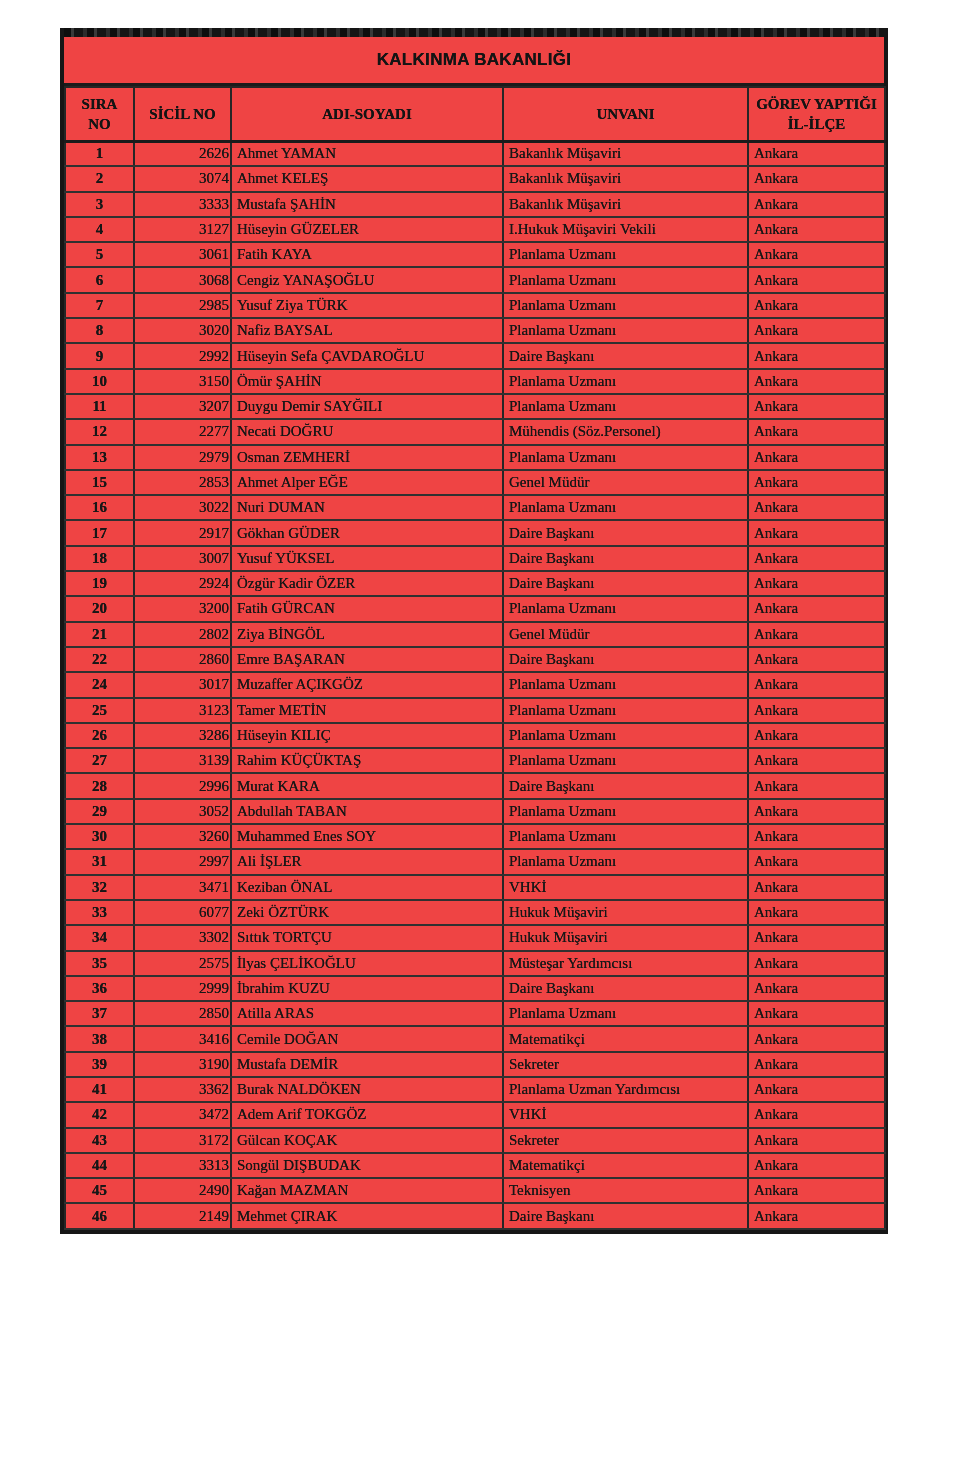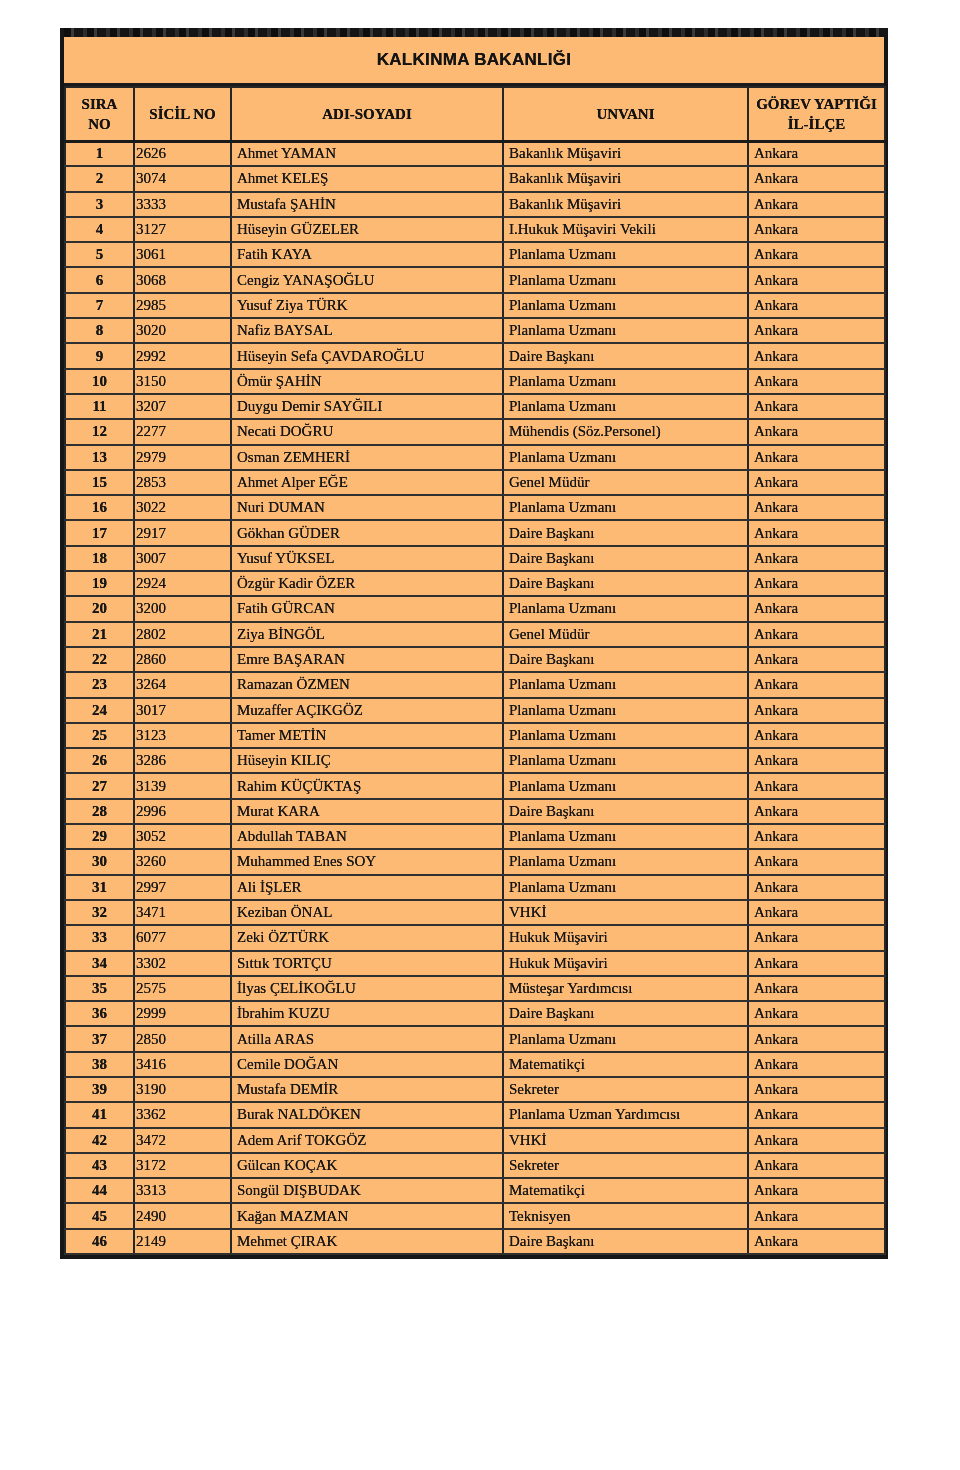--- a/index.html
+++ b/index.html
@@ -16,21 +16,21 @@
     background: #ffffff;
     overflow: hidden;
   }
   .doc-table {
     position: absolute;
     left: 60px; top: 28px;
     width: 828px;
     border-left: 4px solid #161616;
     border-right: 4px solid #161616;
     border-bottom: 4px solid #161616;
-    background: #fdba74;
+    background: #ef4444;
   }
   
   .scan-edge {
     height: 9px;
     background-image: repeating-linear-gradient(90deg,
       #0e0e0e 0 7px, #3a3a3a 7px 10px, #151515 10px 19px, #2c2c2c 19px 23px);
   }
   .title-row {
     height: 49px;
     display: flex;
@@ -75,21 +75,21 @@
   tbody td {
     height: 25.3px;
     font-size: 15px;
     vertical-align: middle;
     color: #171717;
     text-shadow: 0 0 0.35px #171717;
     border-top-color: #303030;
     border-bottom-color: #303030;
   }
   tbody td.c0 { text-align: center; font-weight: bold; }
-  tbody td.c1 { text-align: left; }
+  tbody td.c1 { text-align: right; }
   tbody td.c2, tbody td.c3, tbody td.c4 { text-align: left; padding-left: 5px; }
 </style>
 </head>
 <body>
 
 <div class="page">
   <div class="doc-table">
     <div class="scan-edge"></div>
     <div class="title-row">KALKINMA BAKANLIĞI</div>
     <table>
@@ -253,27 +253,20 @@
             <td class="c4">Ankara</td>
           </tr>
           <tr>
             <td class="c0">22</td>
             <td class="c1">2860</td>
             <td class="c2">Emre BAŞARAN</td>
             <td class="c3">Daire Başkanı</td>
             <td class="c4">Ankara</td>
           </tr>
           <tr>
-            <td class="c0">23</td>
-            <td class="c1">3264</td>
-            <td class="c2">Ramazan ÖZMEN</td>
-            <td class="c3">Planlama Uzmanı</td>
-            <td class="c4">Ankara</td>
-          </tr>
-          <tr>
             <td class="c0">24</td>
             <td class="c1">3017</td>
             <td class="c2">Muzaffer AÇIKGÖZ</td>
             <td class="c3">Planlama Uzmanı</td>
             <td class="c4">Ankara</td>
           </tr>
           <tr>
             <td class="c0">25</td>
             <td class="c1">3123</td>
             <td class="c2">Tamer METİN</td>

